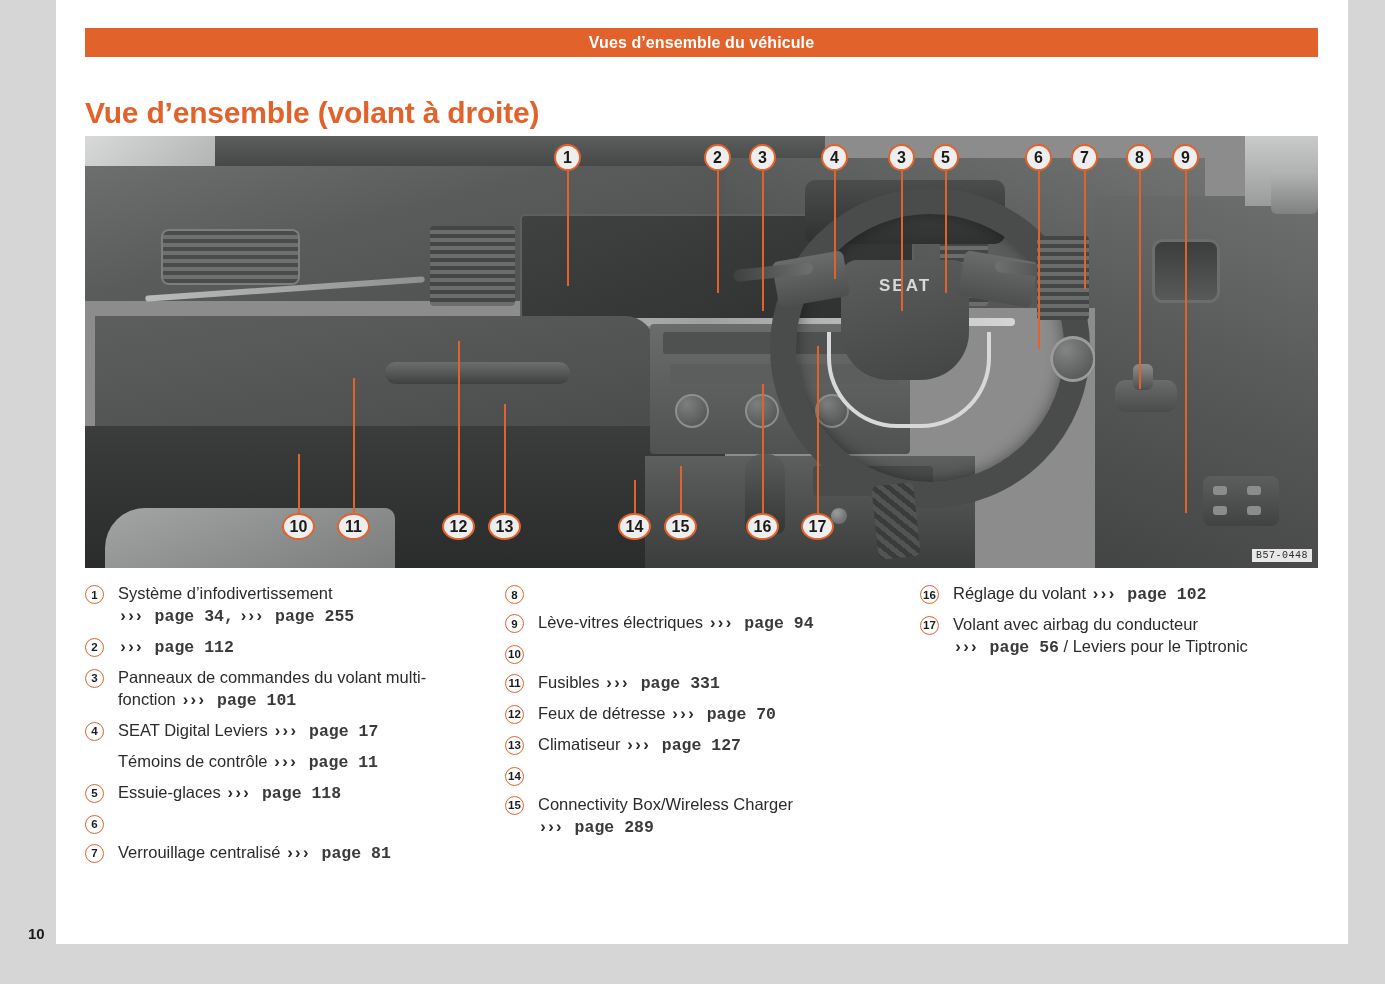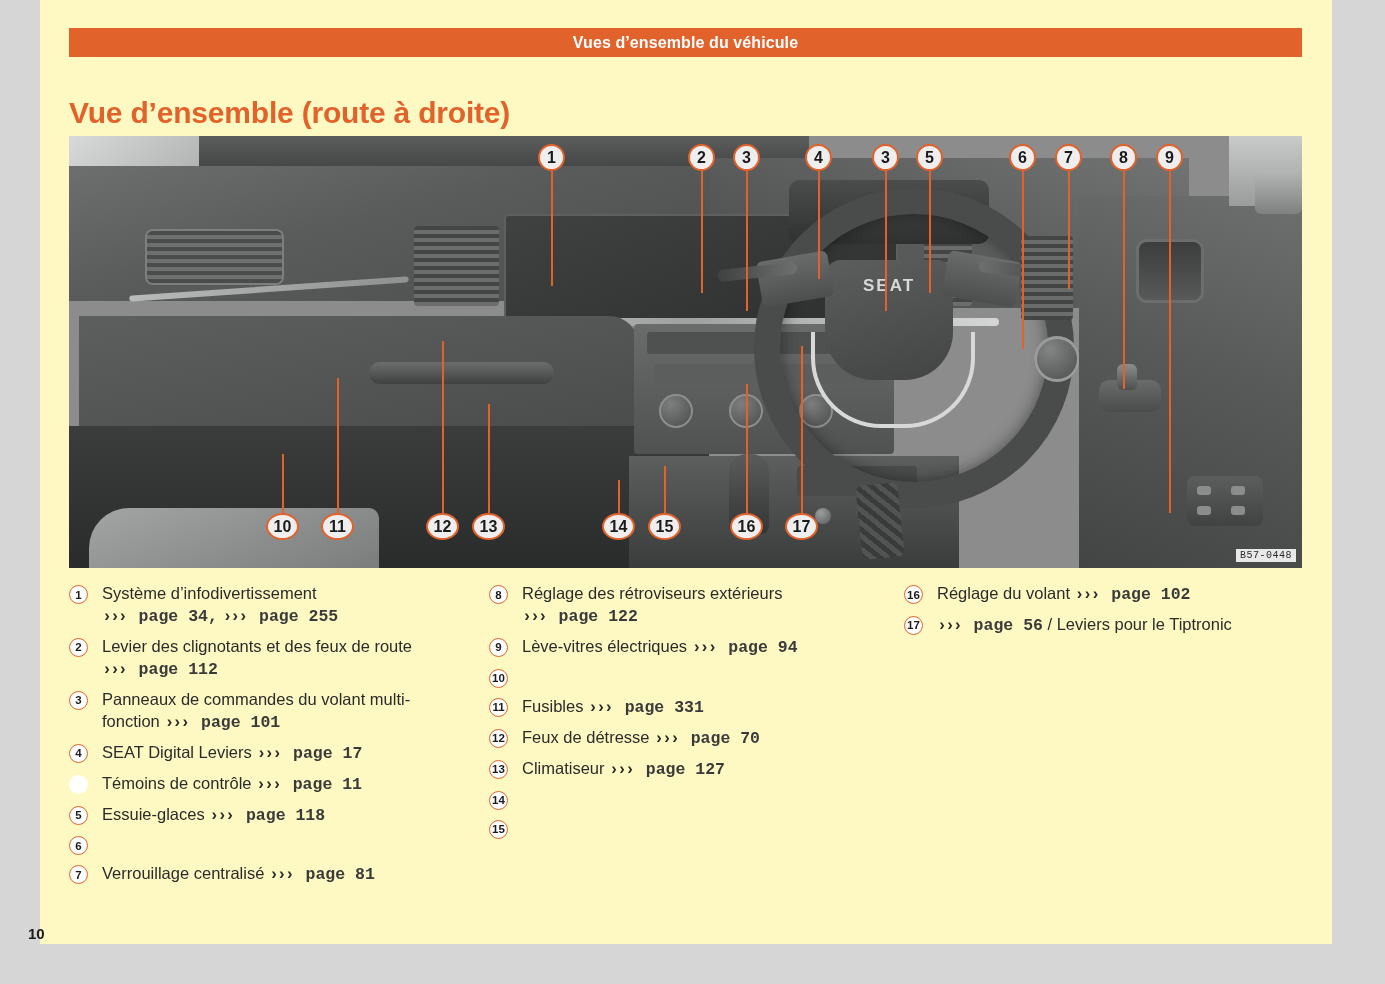--- a/index.html
+++ b/index.html
@@ -12,25 +12,25 @@
     height: 984px;
     background: #d6d6d6;
     font-family: "Liberation Sans", sans-serif;
     overflow: hidden;
     position: relative;
   }
 
   
   .page-sheet {
     position: absolute;
-    left: 40px;
+    left: 56px;
     top: 0px;
     width: 1292px;
     height: 944px;
-    background: #fef9c3;
+    background: #ffffff;
   }
 
   
   .running-head {
     position: absolute;
     left: 29px;          
     top: 28px;
     width: 1233px;
     height: 29px;
     background: #e2622b;
@@ -394,21 +394,21 @@
 </style>
 </head>
 <body>
 
 <div class="page-sheet">
 
   <div class="running-head">
     <span class="running-head-title">Vues d’ensemble du véhicule</span>
   </div>
 
-  <h1 class="section-title">Vue d’ensemble (route à droite)</h1>
+  <h1 class="section-title">Vue d’ensemble (volant à droite)</h1>
 
   <div class="photo">
     <div class="photo-canvas">
       <div class="pc sky-left"></div>
       <div class="pc windshield"></div>
       <div class="pc pillar-left"></div>
       <div class="pc dash-top"></div>
       <div class="pc dash-top2"></div>
       <div class="pc vent-l"></div>
       <div class="pc vent-c"></div>
@@ -506,21 +506,20 @@
         <div class="legend-item">
           <span class="legend-num">1</span>
           <div class="legend-text">
             <div><span>Système d’infodivertissement</span></div>
             <div><span class="ref"><span class="chev">›››</span> page 34,</span> <span class="ref"><span class="chev">›››</span> page 255</span></div>
           </div>
         </div>
         <div class="legend-item">
           <span class="legend-num">2</span>
           <div class="legend-text">
-            <div><span>Levier des clignotants et des feux de route</span></div>
             <div><span class="ref"><span class="chev">›››</span> page 112</span></div>
           </div>
         </div>
         <div class="legend-item">
           <span class="legend-num">3</span>
           <div class="legend-text">
             <div><span>Panneaux de commandes du volant multi-</span></div>
             <div><span>fonction </span><span class="ref"><span class="chev">›››</span> page 101</span></div>
           </div>
         </div>
@@ -548,24 +547,20 @@
         <div class="legend-item">
           <span class="legend-num">7</span>
           <div class="legend-text">
             <div><span>Verrouillage centralisé </span><span class="ref"><span class="chev">›››</span> page 81</span></div>
           </div>
         </div>
       </div>
       <div class="legend-col c2">
         <div class="legend-item">
           <span class="legend-num">8</span>
-          <div class="legend-text">
-            <div><span>Réglage des rétroviseurs extérieurs</span></div>
-            <div><span class="ref"><span class="chev">›››</span> page 122</span></div>
-          </div>
         </div>
         <div class="legend-item">
           <span class="legend-num">9</span>
           <div class="legend-text">
             <div><span>Lève-vitres électriques </span><span class="ref"><span class="chev">›››</span> page 94</span></div>
           </div>
         </div>
         <div class="legend-item">
           <span class="legend-num">10</span>
         </div>
@@ -585,32 +580,37 @@
           <span class="legend-num">13</span>
           <div class="legend-text">
             <div><span>Climatiseur </span><span class="ref"><span class="chev">›››</span> page 127</span></div>
           </div>
         </div>
         <div class="legend-item">
           <span class="legend-num">14</span>
         </div>
         <div class="legend-item">
           <span class="legend-num">15</span>
+          <div class="legend-text">
+            <div><span>Connectivity Box/Wireless Charger</span></div>
+            <div><span class="ref"><span class="chev">›››</span> page 289</span></div>
+          </div>
         </div>
       </div>
       <div class="legend-col c3">
         <div class="legend-item">
           <span class="legend-num">16</span>
           <div class="legend-text">
             <div><span>Réglage du volant </span><span class="ref"><span class="chev">›››</span> page 102</span></div>
           </div>
         </div>
         <div class="legend-item">
           <span class="legend-num">17</span>
           <div class="legend-text">
+            <div><span>Volant avec airbag du conducteur</span></div>
             <div><span class="ref"><span class="chev">›››</span> page 56</span><span> / Leviers pour le Tiptronic</span></div>
           </div>
         </div>
       </div>
     </div>
 
 </div>
 
 <div class="folio">10</div>
 

